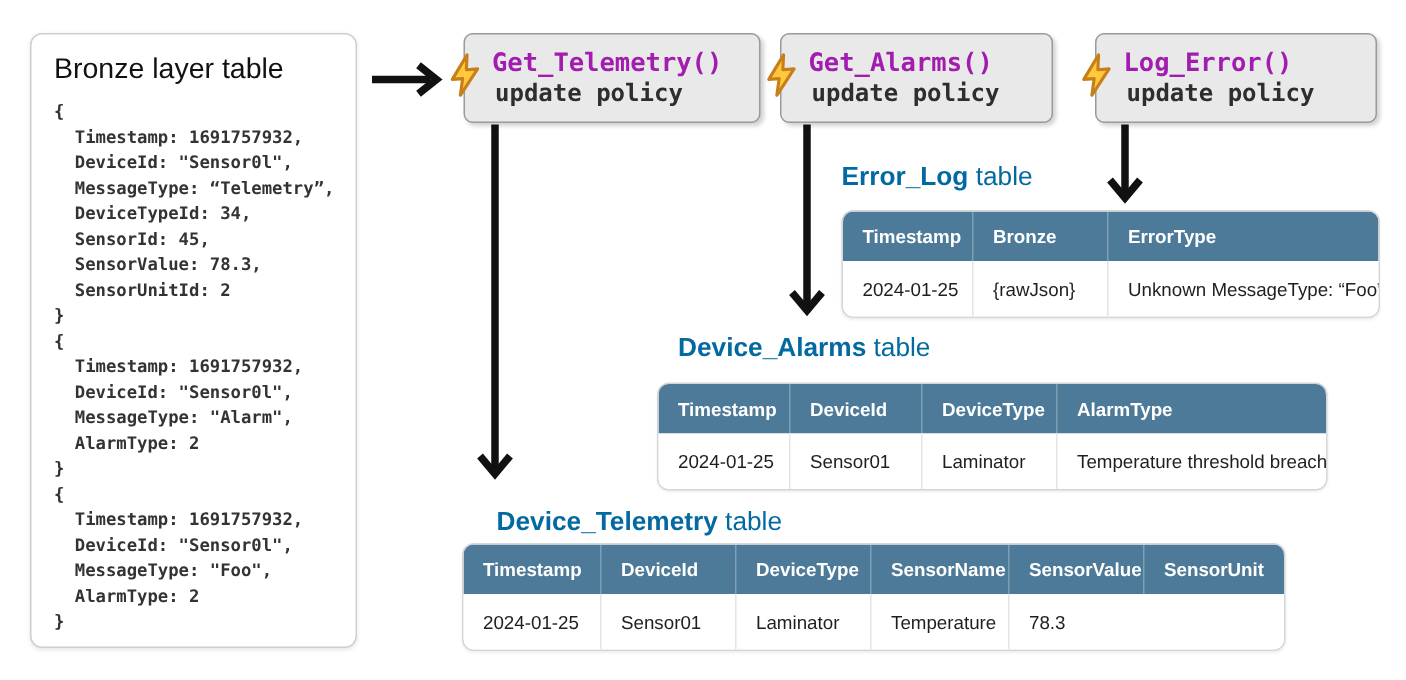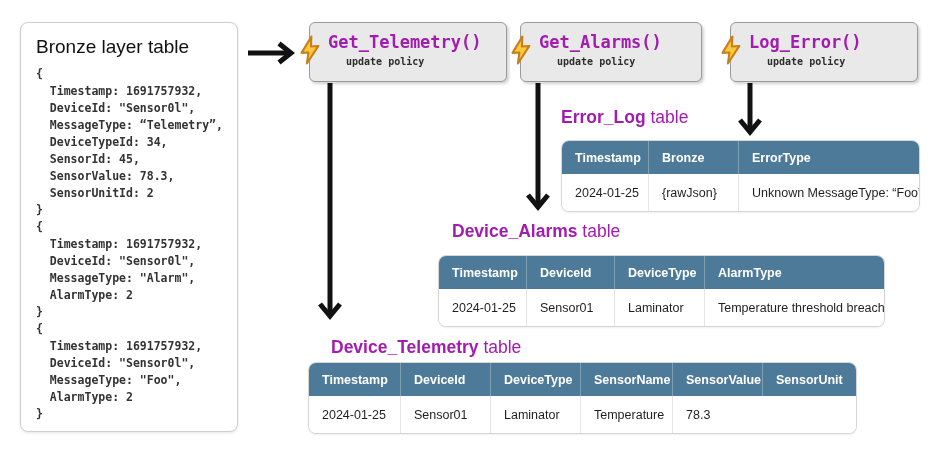--- a/index.html
+++ b/index.html
@@ -30,27 +30,27 @@
     background:#e9e9e9; border:1.5px solid #9a9a9a; border-radius:6px;
     box-shadow:2px 2px 3px rgba(0,0,0,0.18);
     padding:9px 0 0 18px;
   }
   .policy-name {
     font-family:"DejaVu Sans Mono", monospace; font-weight:bold;
     font-size:17px; line-height:21px; color:#a21caf; white-space:nowrap;
   }
   .policy-sub {
     font-family:"DejaVu Sans Mono", monospace; font-weight:600;
-    font-size:10px; line-height:14px; color:#2e2e2e; margin:2px 0 0 18px;
+    font-size:16px; line-height:14px; color:#2e2e2e; margin:2px 0 0 2px;
     white-space:nowrap;
   }
   .bolt { position:absolute; left:-13px; top:12px; width:26px; height:30px; transform:rotate(-4deg); }
 
   
-  .tbl-title { position:absolute; font-size:17.5px; line-height:21px; color:#a21caf; white-space:nowrap; }
+  .tbl-title { position:absolute; font-size:17.5px; line-height:21px; color:#0369a1; white-space:nowrap; }
   .tbl-title b { font-weight:bold; }
   .tbl {
     position:absolute; border:1px solid #d6d6d6; border-radius:8px;
     overflow:hidden; background:#fff; box-shadow:0 1px 2px rgba(0,0,0,0.07);
   }
   .thead { display:flex; background:#4d7a98; }
   .trow  { display:flex; background:#ffffff; }
   .th {
     height:33px; display:flex; align-items:center; box-sizing:border-box;
     padding-left:13px; color:#ffffff; font-weight:bold; font-size:12.5px;

